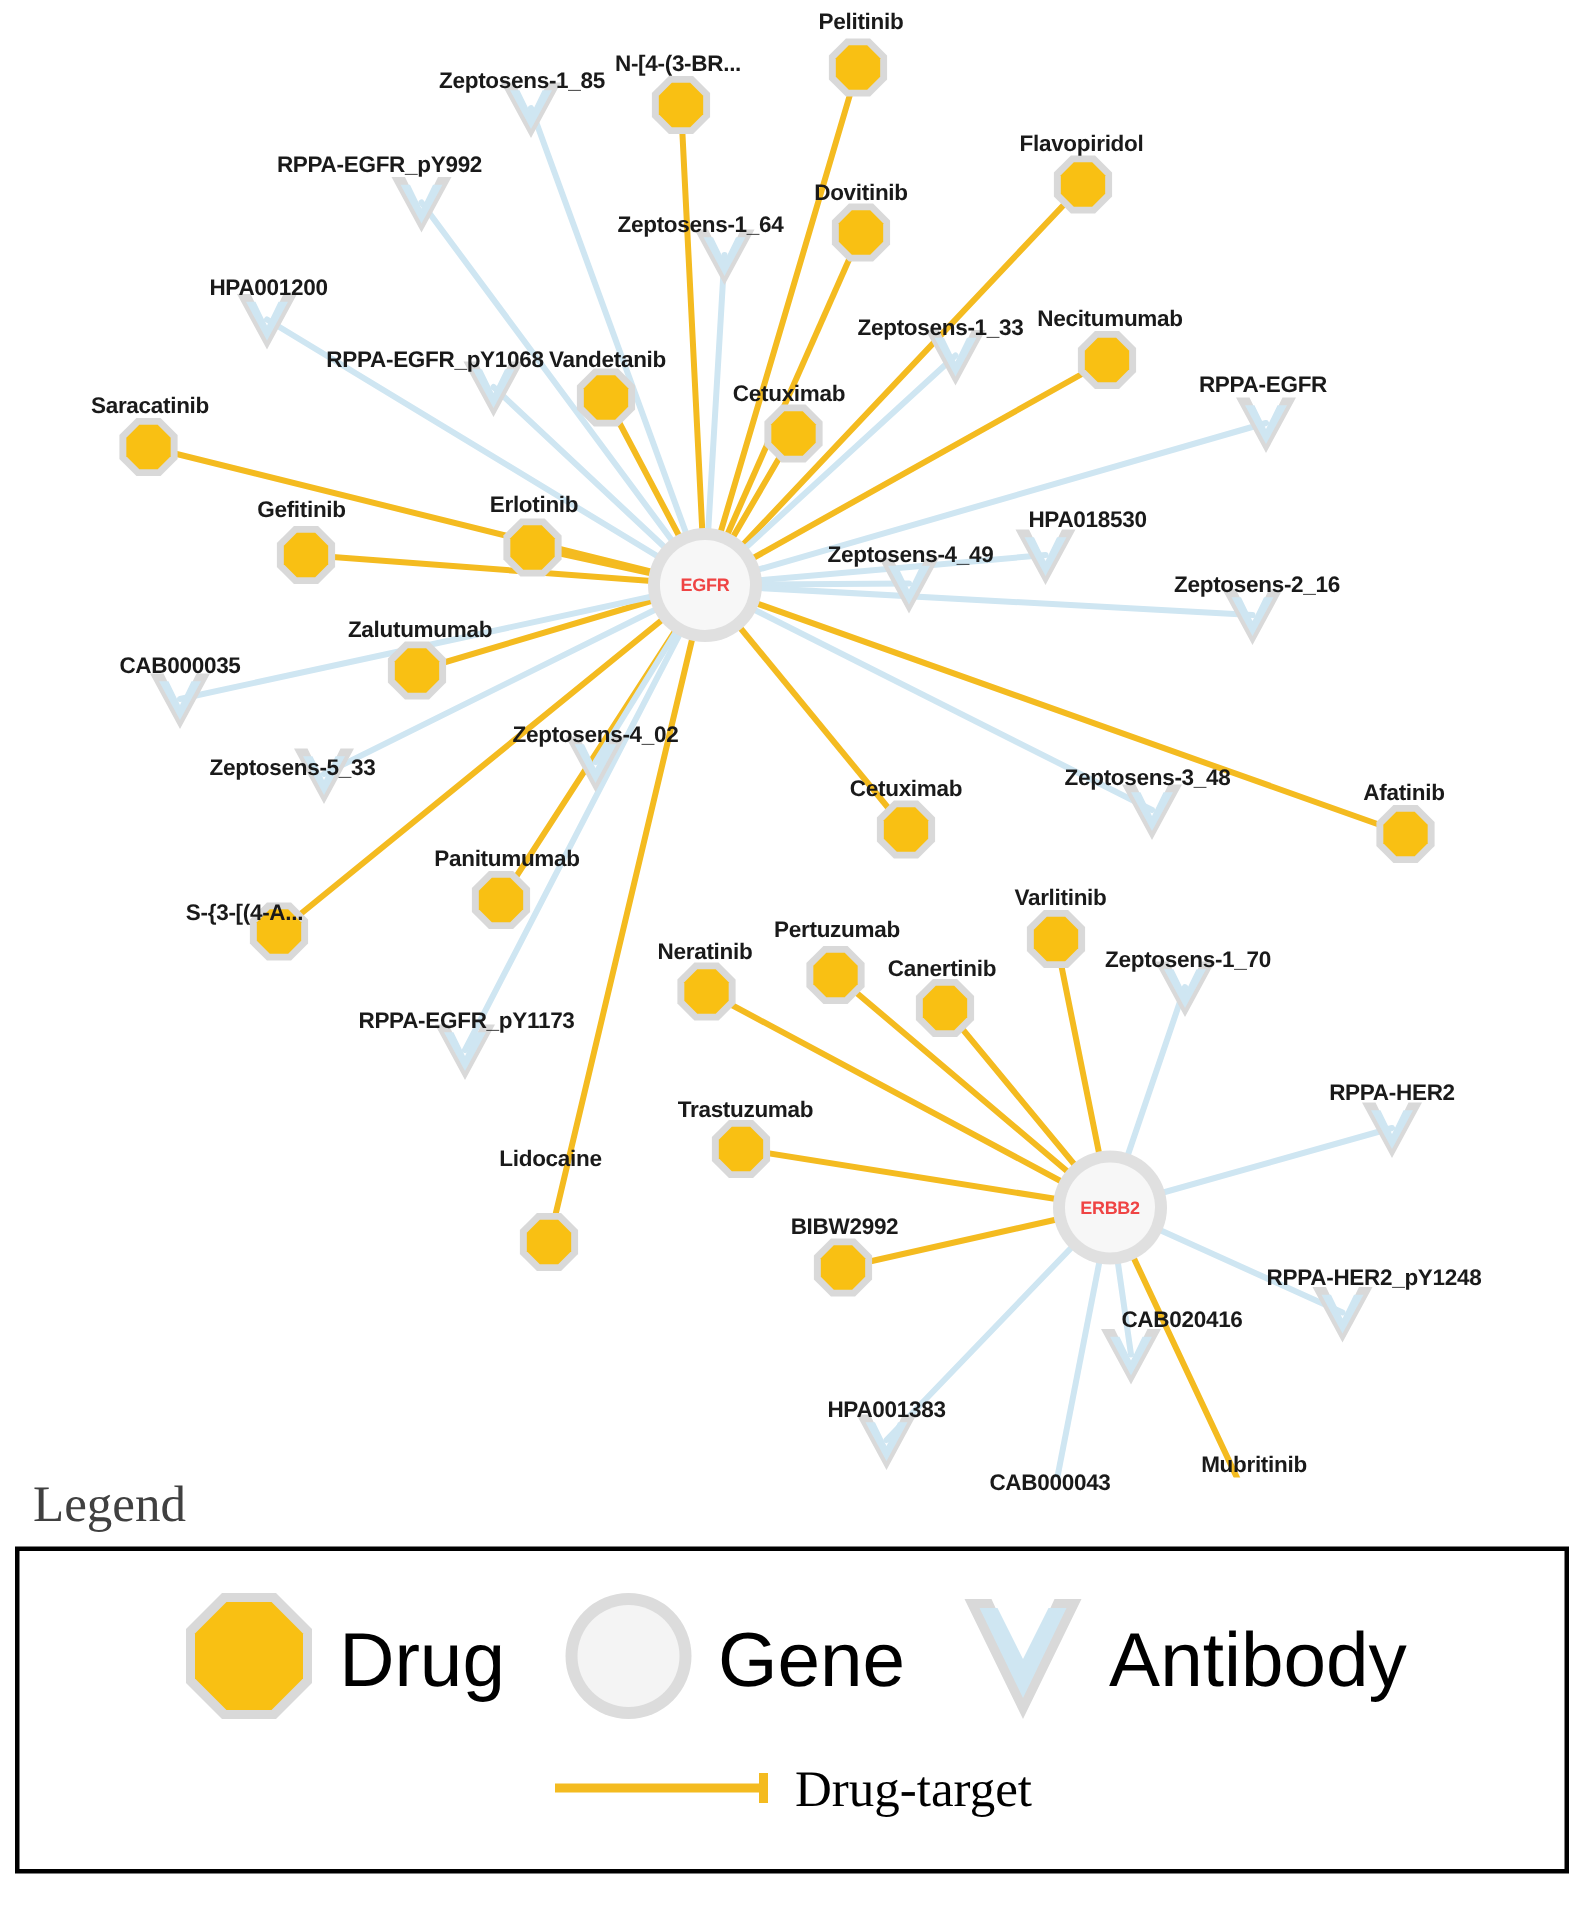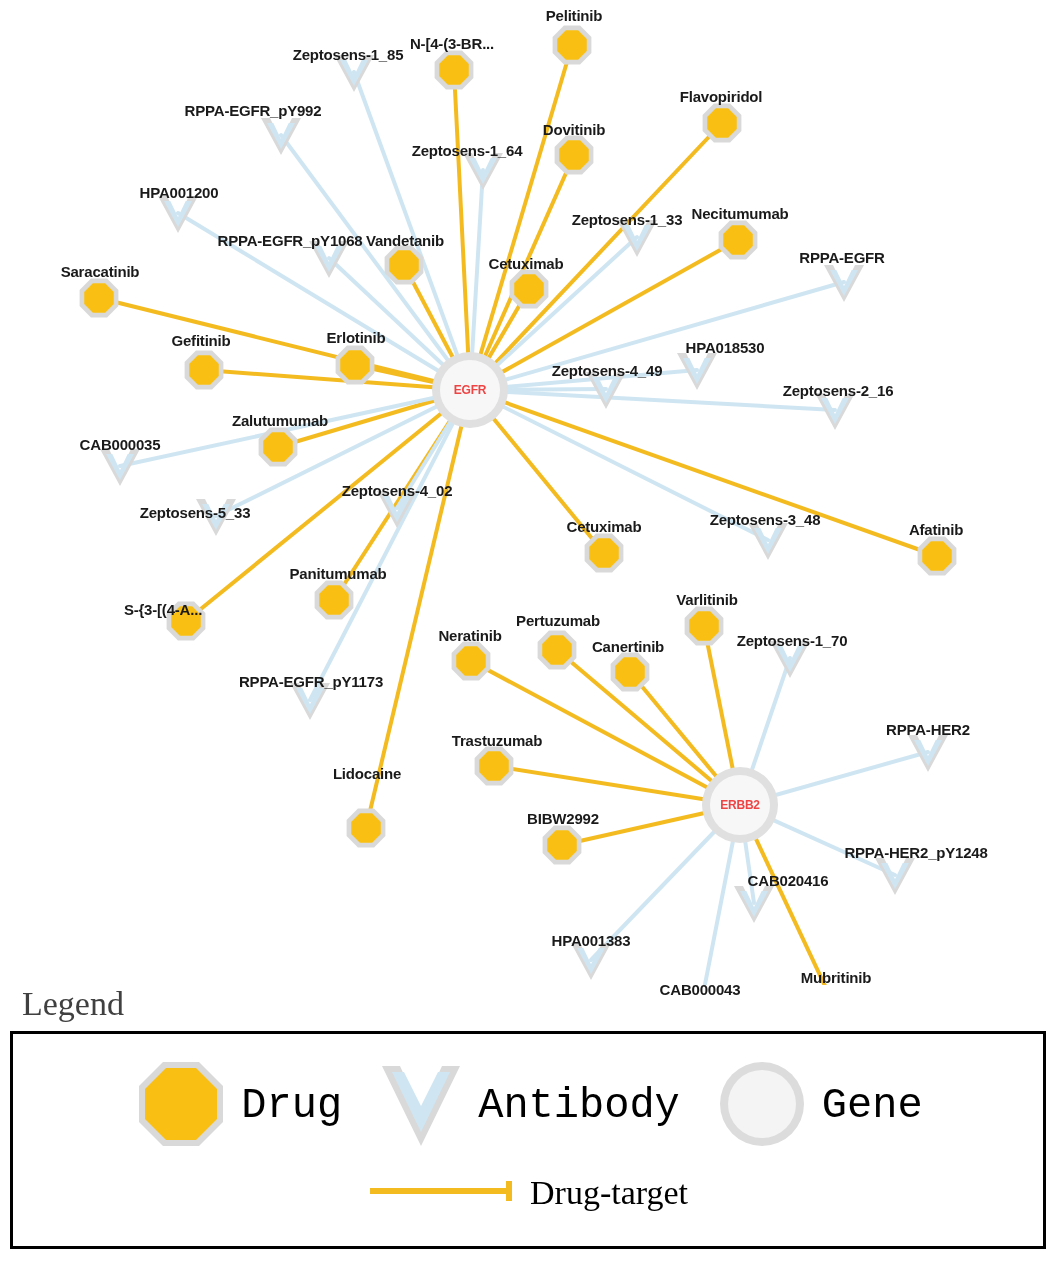--- a/index.html
+++ b/index.html
@@ -65,22 +65,22 @@
     justify-content: center;
     gap: 34px;
     padding-top: 22px;
   }
   .legend-item {
     display: flex;
     align-items: center;
     gap: 12px;
   }
   .legend-item-text {
-    font-family: Liberation Mono, monospace;
-    font-size: 42px;
+    font-family: Liberation Sans, sans-serif;
+    font-size: 51px;
     color: #000;
   }
   .legend-row-2 {
     display: flex;
     align-items: center;
     justify-content: center;
     margin-top: 18px;
   }
   .legend-edge-text {
     font-family: "Liberation Serif", serif;
@@ -382,35 +382,35 @@
         <span>
           <svg width="96" height="96" viewBox="0 0 96 96">
             <polygon points="30,6 66,6 90,30 90,66 66,90 30,90 6,66 6,30" fill="#d9d9d9"></polygon>
             <polygon points="33,12 63,12 84,33 84,63 63,84 33,84 12,63 12,33" fill="#f9c013"></polygon>
           </svg>
         </span>
         <span class="legend-item-text">Drug</span>
       </div>
       <div class="legend-item">
         <span>
+          <svg width="96" height="96" viewBox="0 0 96 96">
+            <circle cx="48" cy="48" r="42" fill="#dcdcdc"></circle>
+            <circle cx="48" cy="48" r="34" fill="#f4f4f4"></circle>
+          </svg>
+        </span>
+        <span class="legend-item-text">Gene</span>
+      </div>
+      <div class="legend-item">
+        <span>
           <svg width="90" height="96" viewBox="0 0 90 96">
             <path d="M6 10 L45 90 L84 10 L66 10 L45 56 L24 10 Z" fill="#d9d9d9"></path>
             <path d="M16 16 L45 76 L74 16 L62 16 L45 50 L28 16 Z" fill="#cfe6f2"></path>
           </svg>
         </span>
         <span class="legend-item-text">Antibody</span>
-      </div>
-      <div class="legend-item">
-        <span>
-          <svg width="96" height="96" viewBox="0 0 96 96">
-            <circle cx="48" cy="48" r="42" fill="#dcdcdc"></circle>
-            <circle cx="48" cy="48" r="34" fill="#f4f4f4"></circle>
-          </svg>
-        </span>
-        <span class="legend-item-text">Gene</span>
       </div>
     </div>
     <div class="legend-row-2">
       <div class="legend-item">
         <span>
           <svg width="150" height="26" viewBox="0 0 150 26">
             <line x1="2" y1="13" x2="140" y2="13" stroke="#f4bb20" stroke-width="6"></line>
             <line x1="141" y1="3" x2="141" y2="23" stroke="#f4bb20" stroke-width="6"></line>
           </svg>
         </span>

